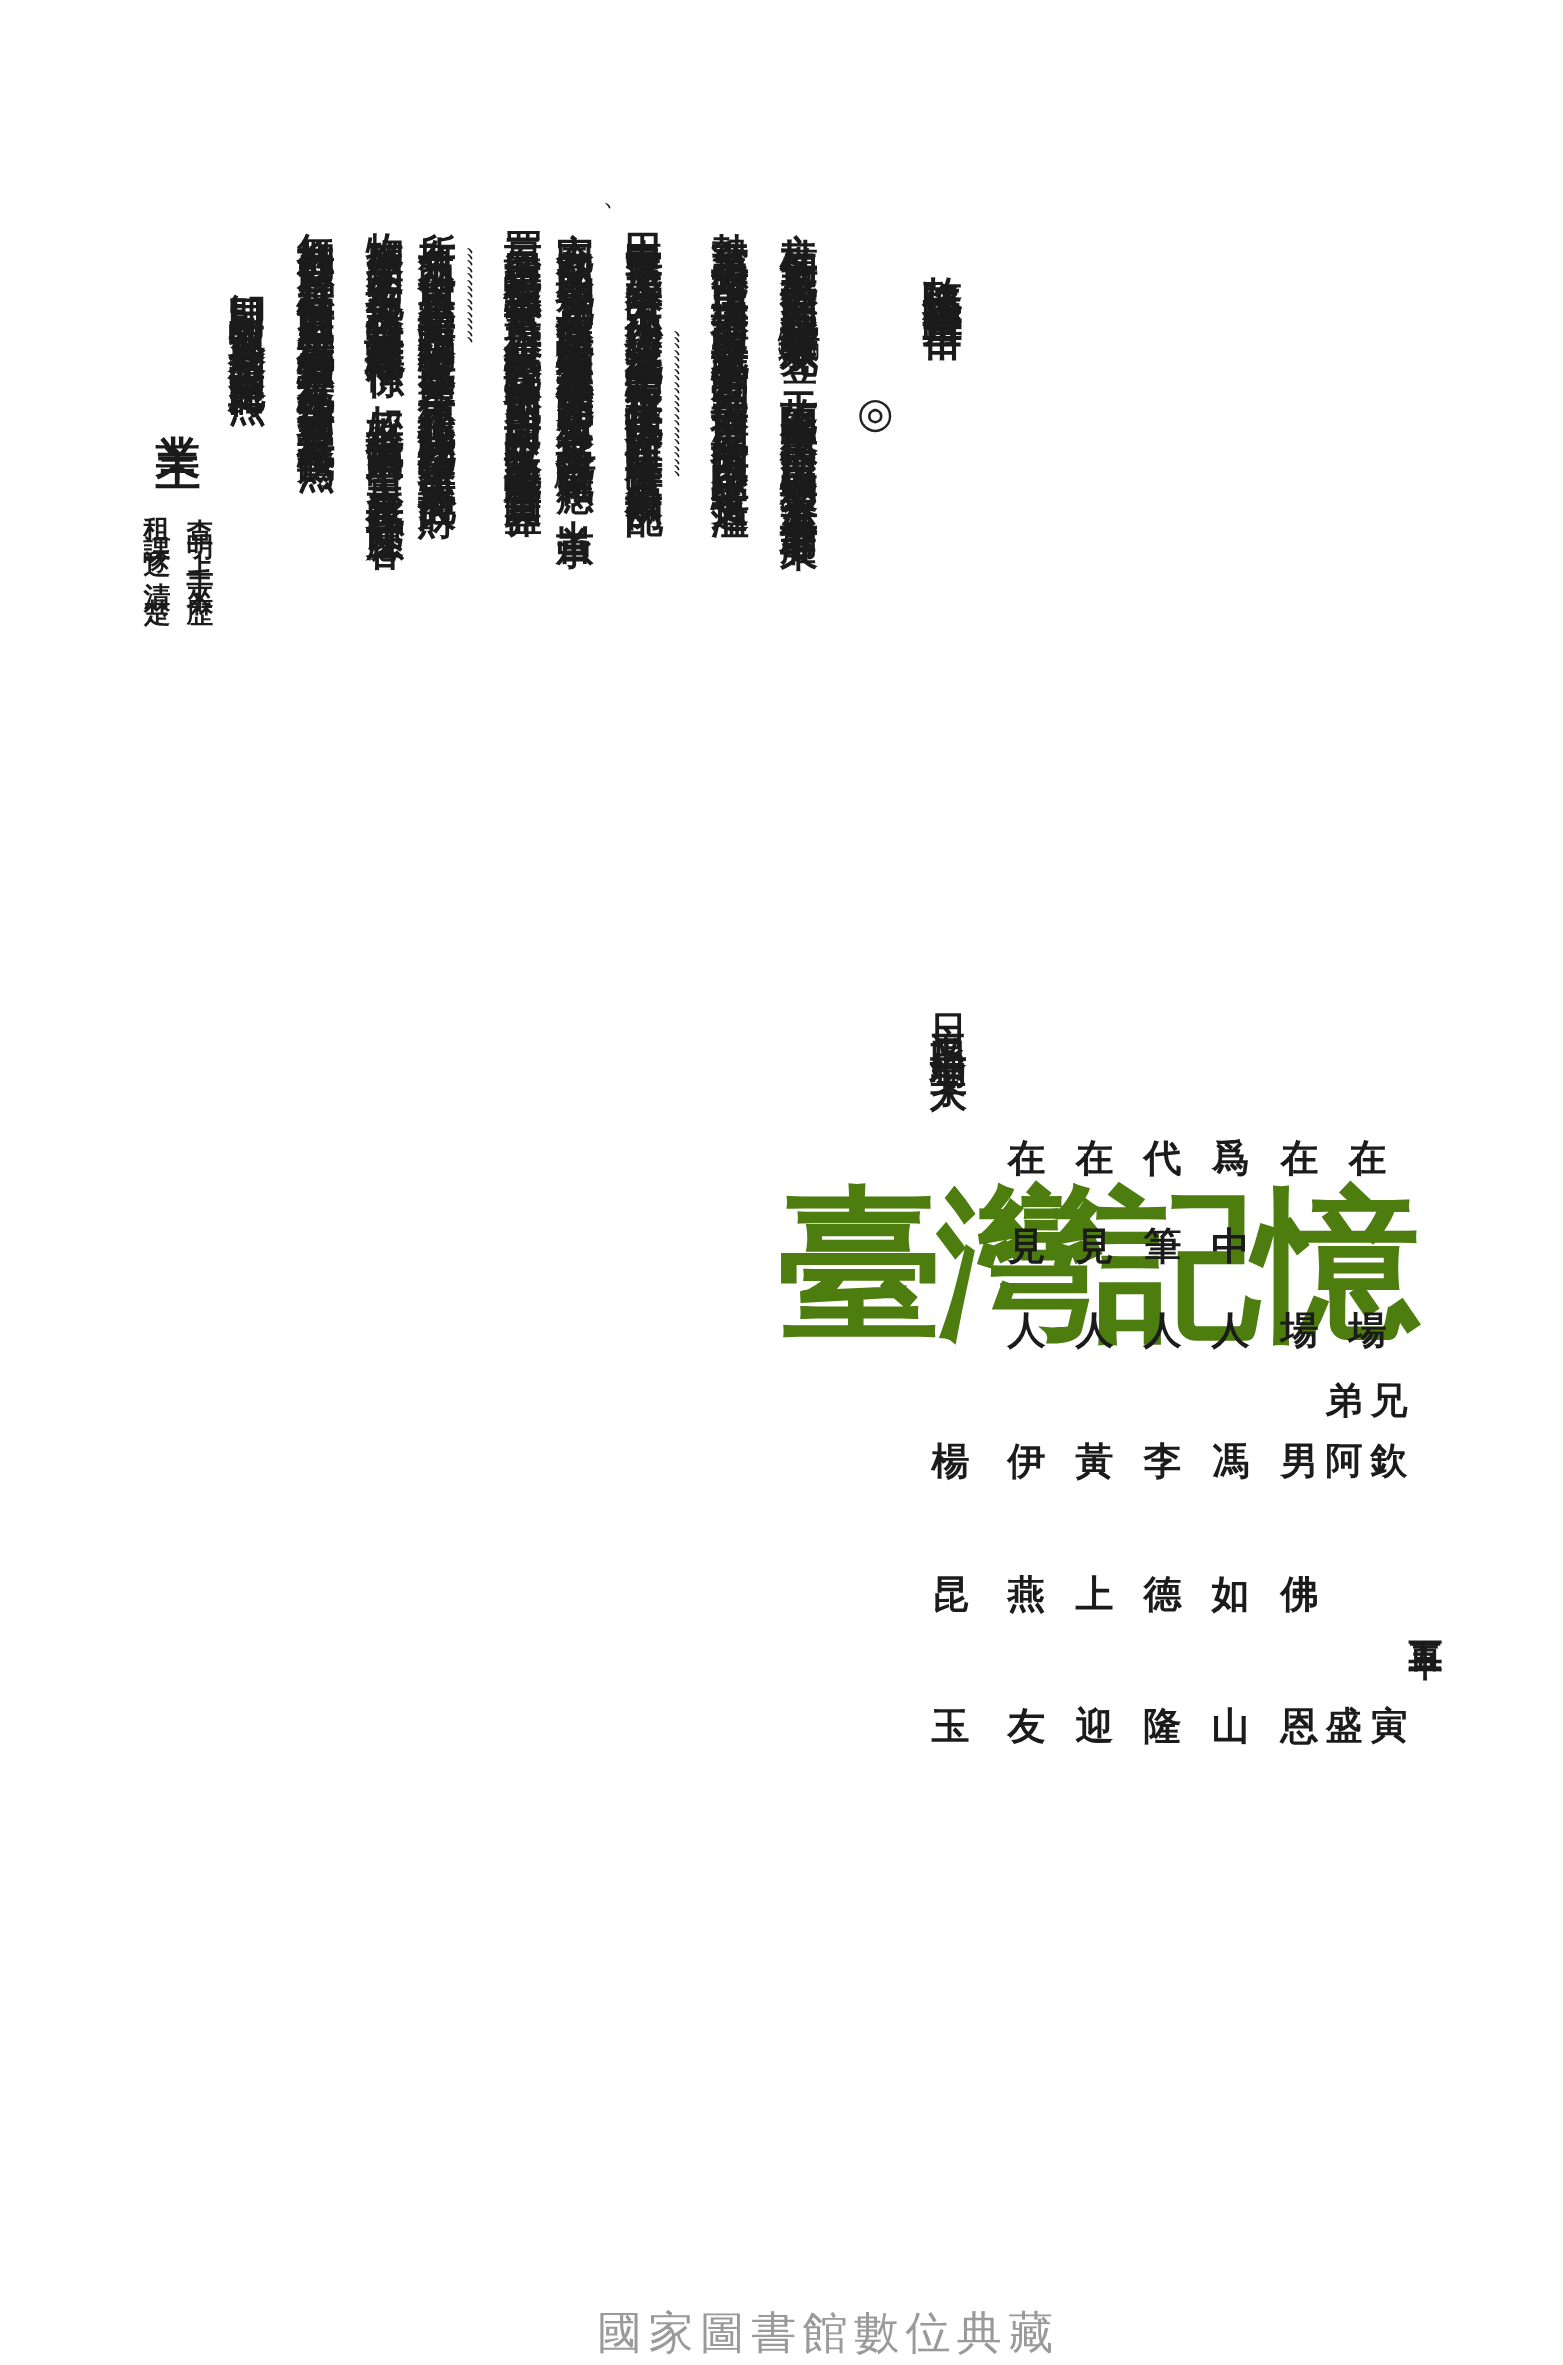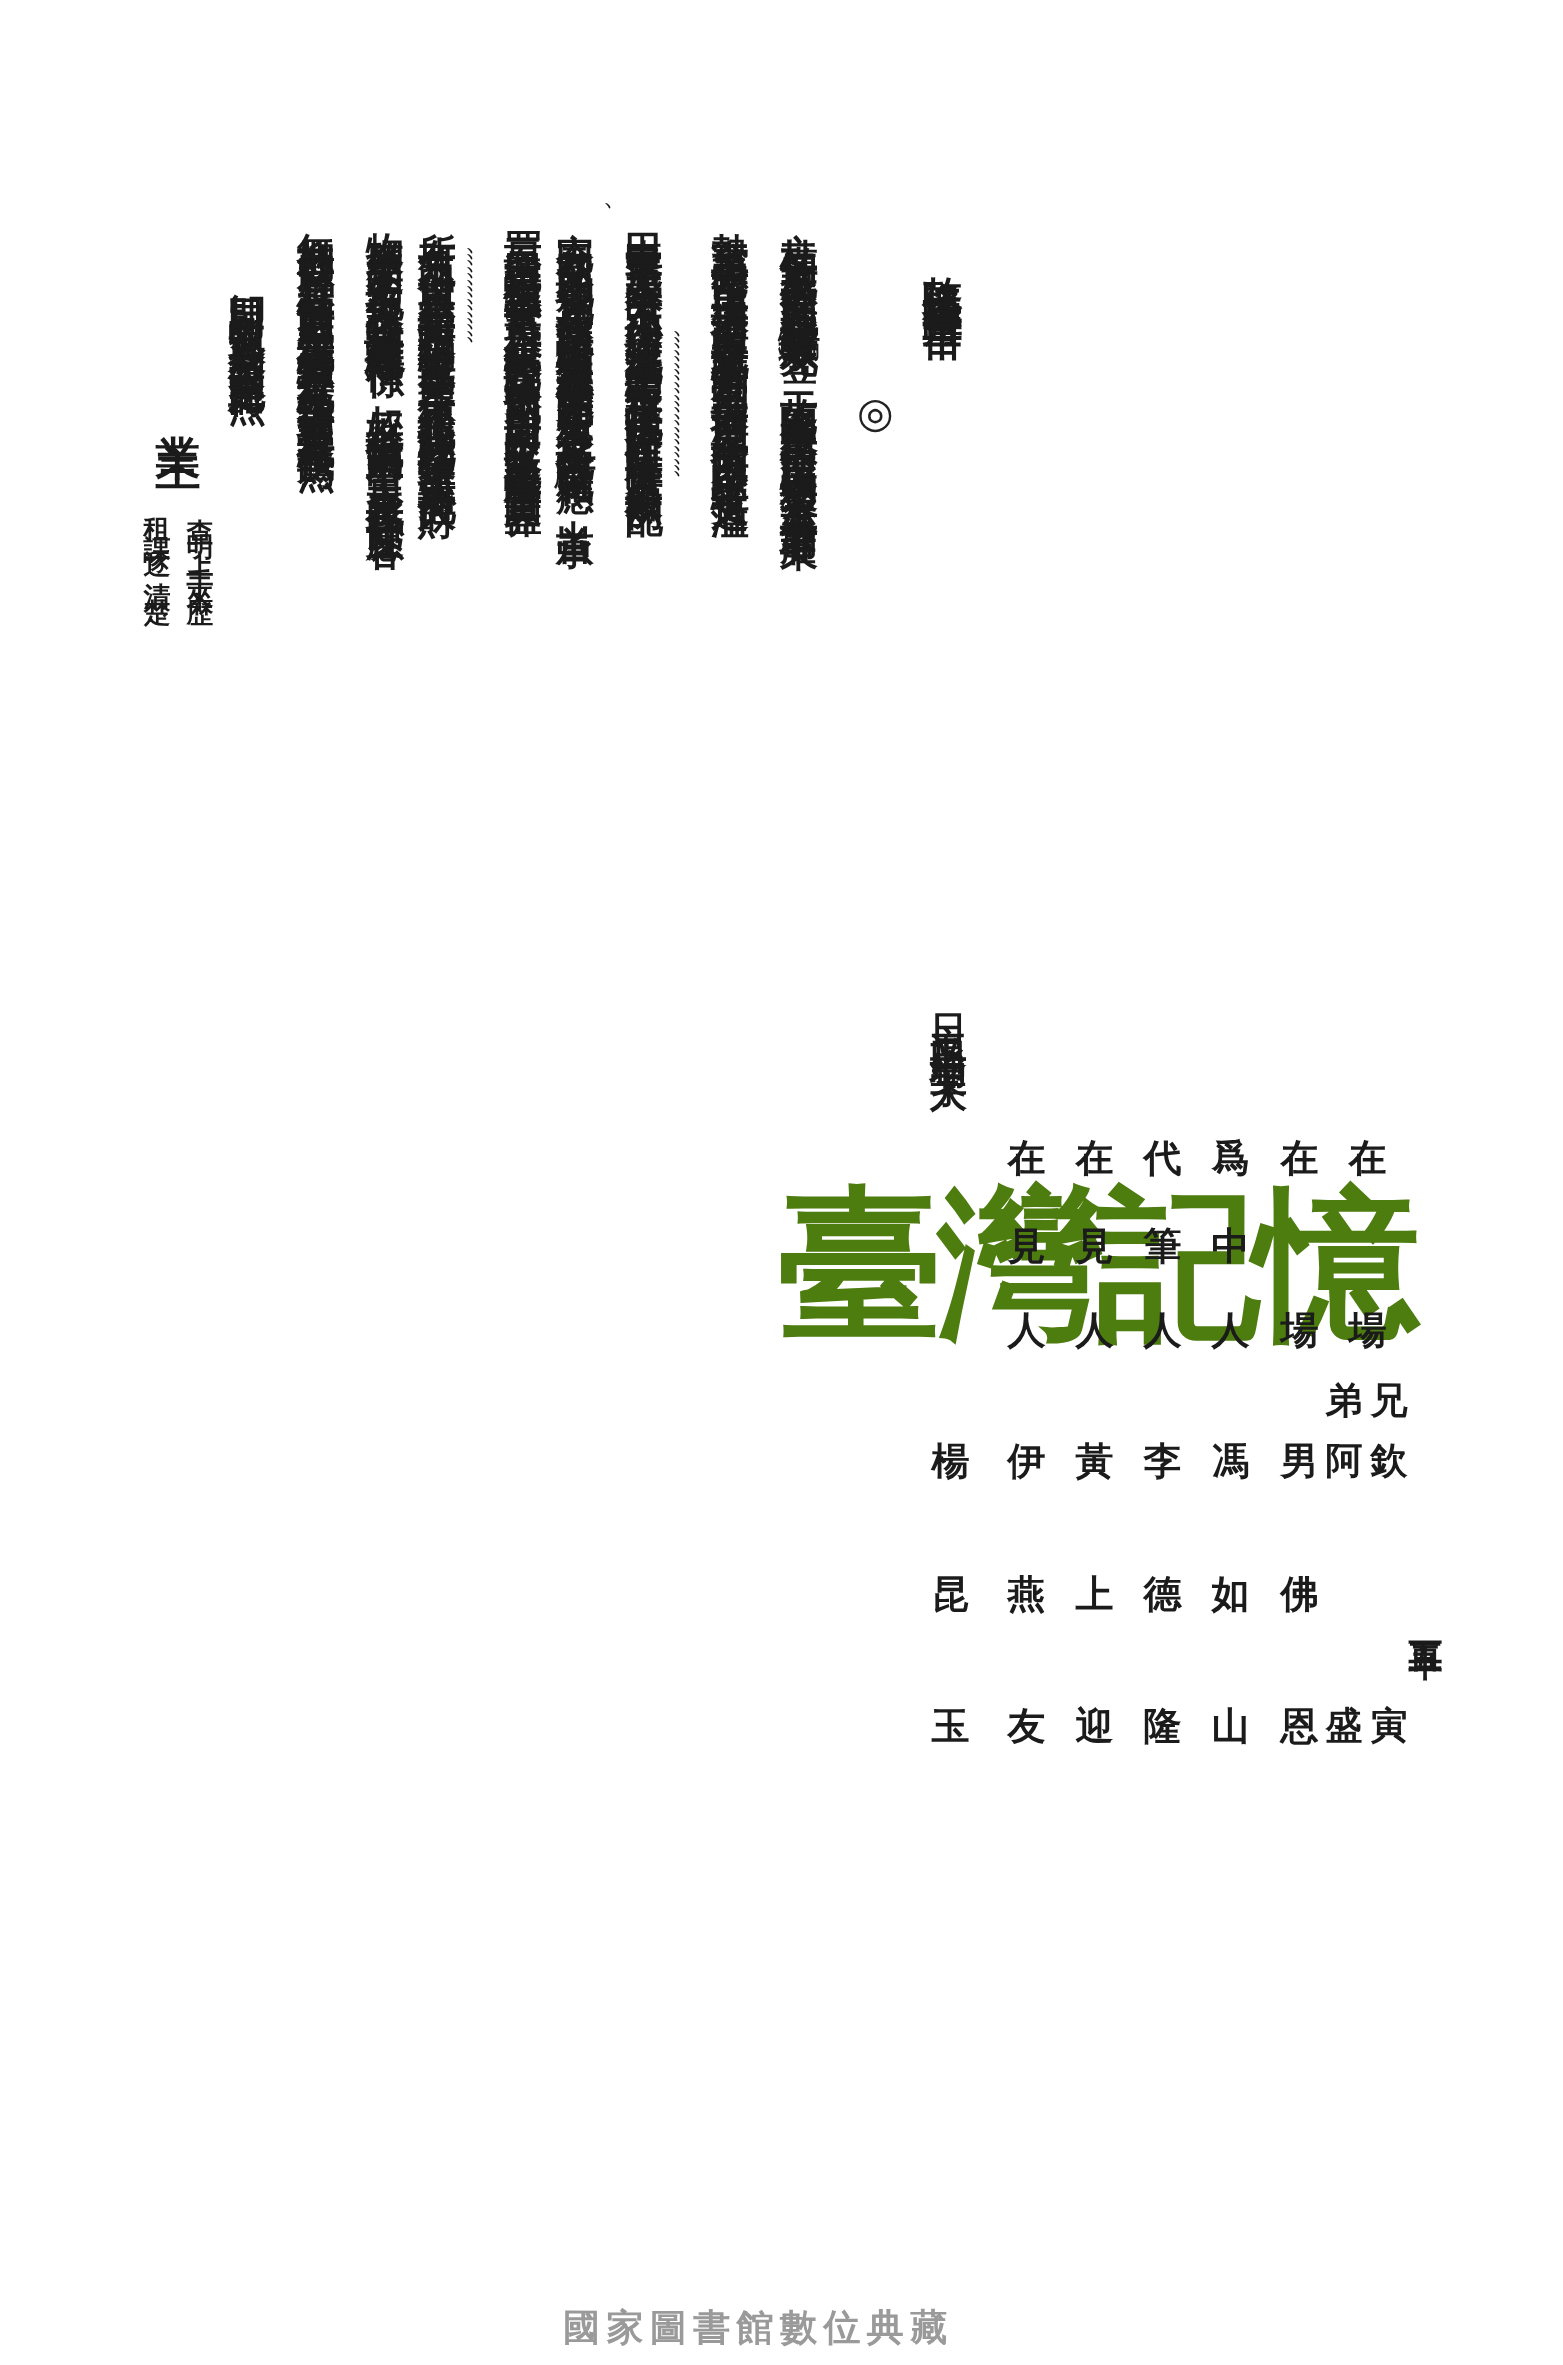--- a/index.html
+++ b/index.html
@@ -19,21 +19,21 @@
              font-size:27px;font-weight:700;letter-spacing:16px;line-height:43px;}
   .ownernote span{display:block;}
   .schar{position:absolute;width:45px;text-align:center;font-size:38px;font-weight:700;}
   .pchar{position:absolute;width:40px;text-align:center;font-size:37px;font-weight:700;}
   .sigheader{left:925px;top:985px;font-size:37px;letter-spacing:8.8px;width:51px;}
   .pagenum{left:1413px;top:1614px;font-size:34px;letter-spacing:2.4px;width:40px;}
   .wm-cjk{position:absolute;left:778px;top:1156px;font-size:164px;font-weight:700;
           color:#4d7c0f;letter-spacing:-4.8px;white-space:nowrap;}
   .wm-latin{position:absolute;left:1009px;top:1358px;font-size:50px;font-style:italic;
             font-weight:700;color:#b5b5b5;letter-spacing:1.6px;white-space:nowrap;}
-  .footer{position:absolute;left:563px;top:2303px;font-size:37px;font-weight:700;
+  .footer{position:absolute;left:597px;top:2303px;font-size:45px;font-weight:400;
           letter-spacing:6.4px;color:#9a9a9a;white-space:nowrap;}
 </style>
 </head>
 <body>
 
 <div class="page">
 
   <div class="wm-cjk">臺灣記憶</div>
 
   <div class="vcol datecol">乾隆伍拾陸年十月三十日</div>

